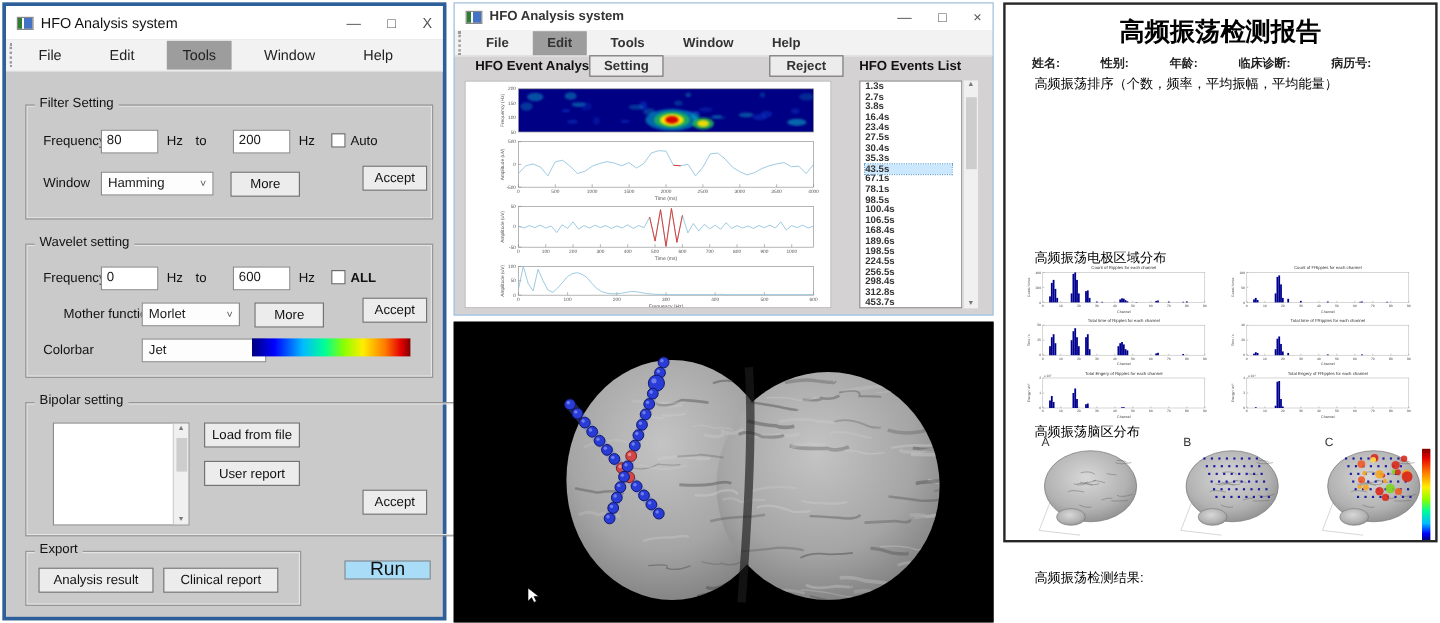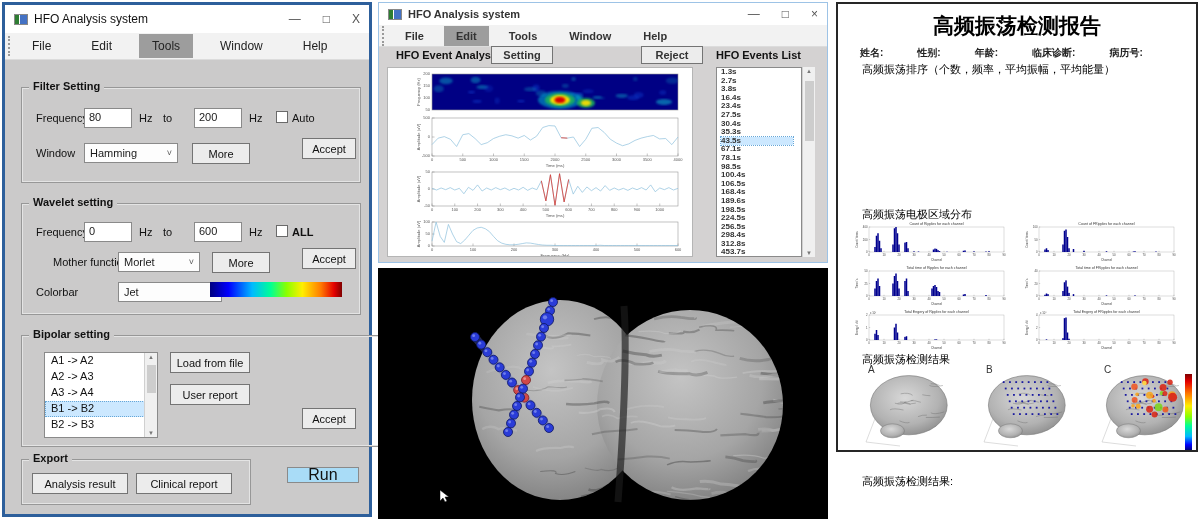--- a/index.html
+++ b/index.html
@@ -15,21 +15,21 @@
   .win-icon{width:14px;height:11px;border:1px solid #888;background:linear-gradient(90deg,#2e7d32 0 30%,#fff 30% 45%,#4472c4 45% 100%);margin-right:6px;flex:0 0 auto}
   .titletxt{color:#111}
   .winctrl{margin-left:auto;display:flex;gap:22px;color:#555;font-size:12px}
   .winctrl span{cursor:default}
   .menubar{height:27px;background:#f2f2f2;border-bottom:1px solid #dcdcdc;display:flex;align-items:center}
   .grip{width:5px;height:20px;margin:0 6px 0 3px;border-left:2px dotted #9a9a9a}
   .menu-items{display:flex;align-items:center;height:100%}
   .menu-item{font-size:12px;color:#222;padding:5px 13px;margin-right:14px}
   .menu-item.selected{background:#9d9d9d}
   .group{position:absolute;border:1px solid #979797;box-shadow:inset 0 0 0 1px #e4e4e4;background:transparent}
-  .group-label{position:absolute;top:-8px;left:7px;background:#cbcaca;padding:0 4px;font-size:11px;font-weight:bold;color:#111}
+  .group-label{position:absolute;top:-8px;left:7px;background:#cbcaca;padding:0 4px;font-size:11px;font-weight:normal;color:#111}
   .lbl{position:absolute;font-size:11px;color:#111}
   .tfield{position:absolute;background:#fff;border:1px solid #8a8a8a;font-size:11px;padding:2px 4px;height:20px;width:48px}
   .dd{position:absolute;background:#fdfdfd;border:1px solid #8a8a8a;height:20px;display:flex;align-items:center;justify-content:space-between;font-size:11px;padding:0 5px}
   .dd .arr{font-size:9px;color:#555}
   .btn{position:absolute;background:#ececec;border:1px solid #747474;font-size:11px;height:21px;display:flex;align-items:center;justify-content:center;color:#111}
   .chk{position:absolute;width:12px;height:12px;background:#fff;border:1px solid #6a6a6a}
   .jet-h{position:absolute;height:15px;background:linear-gradient(90deg,#00007f,#0000ff 14%,#00baff 32%,#00ff95 46%,#8aff00 58%,#ffee00 70%,#ff7a00 84%,#e40000 94%,#7f0000)}
   .listbox{position:absolute;background:#fff;border:1px solid #8a8a8a;overflow:hidden}
   .lb-item{font-size:11px;padding:1px 6px;height:16px;color:#111}
   .lb-item.selected{background:#cce8ff;border:1px dotted #66a7d8;padding:0 5px}
@@ -130,27 +130,20 @@
       <span class="dd" style="left:96px;top:78px;width:104px">
           <span>Jet</span>
           <span class="arr">˅</span>
         </span>
       <span class="jet-h" style="left:188px;top:78px;width:132px"></span>
     </div>
 
     <div class="group" style="left:16px;top:330px;width:408px;height:112px">
       <span class="group-label">Bipolar setting</span>
       <div class="listbox" style="left:22px;top:16px;width:114px;height:86px">
-        <div style="width:100px">
-            <div class="lb-item">A1 -&gt; A2</div>
-            <div class="lb-item">A2 -&gt; A3</div>
-            <div class="lb-item">A3 -&gt; A4</div>
-            <div class="lb-item selected">B1 -&gt; B2</div>
-            <div class="lb-item">B2 -&gt; B3</div>
-          </div>
         <div class="sbar" style="right:0;top:0;height:84px">
           <span>▲</span>
           <span class="sthumb" style="height:28px;position:absolute;top:12px;left:2px"></span>
           <span>▼</span>
         </div>
       </div>
       <span class="btn" style="left:148px;top:16px;width:80px">Load from file</span>
       <span class="btn" style="left:148px;top:48px;width:80px">User report</span>
       <span class="btn" style="left:280px;top:72px;width:54px">Accept</span>
     </div>
@@ -797,21 +790,21 @@
         <text x="150" y="35.6" font-size="2.8" text-anchor="middle" fill="#444">90</text>
         <text x="82.5" y="40.5" font-size="3" text-anchor="middle" fill="#444">Channel</text>
         <text x="0" y="0" font-size="2.8" text-anchor="middle" fill="#444" transform="translate(4,19.5) rotate(-90)">Energy / uV²</text>
         <rect x="21.75" y="31.375" width="1.5" height="0.625" fill="#00008f"></rect>
         <rect x="38.25" y="30.125" width="1.5" height="1.875" fill="#00008f"></rect>
         <rect x="39.75" y="10.125" width="1.5" height="21.875" fill="#00008f"></rect>
         <rect x="41.25" y="9.5" width="1.5" height="22.5" fill="#00008f"></rect>
         <rect x="42.75" y="24.5" width="1.5" height="7.5" fill="#00008f"></rect>
         <rect x="44.25" y="30.75" width="1.5" height="1.25" fill="#00008f"></rect>
       </svg>
-    <div class="rep-h" style="left:24px;top:348px">高频振荡检测结果</div>
+    <div class="rep-h" style="left:24px;top:348px">高频振荡脑区分布</div>
     <span class="thumb-lbl" style="left:30px;top:360px">A</span>
     <svg class="rep-chart" style="left:18px;top:366px" width="96" height="80" viewBox="0 0 96 80" id="thumb-a">
         <defs>
           <radialGradient id="thumb-a-g" cx="45%" cy="38%" r="75%">
             <stop offset="0%" stop-color="#d8d8d8"></stop>
             <stop offset="60%" stop-color="#b2b2b2"></stop>
             <stop offset="100%" stop-color="#7e7e7e"></stop>
           </radialGradient>
         </defs>
         <line x1="10" y1="72" x2="20" y2="46" stroke="#bbb" stroke-width="0.5"></line>

